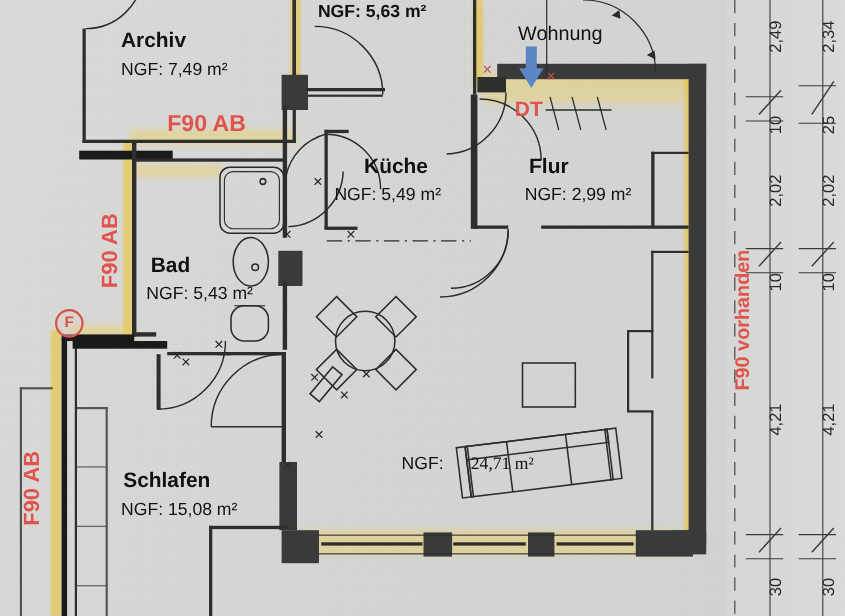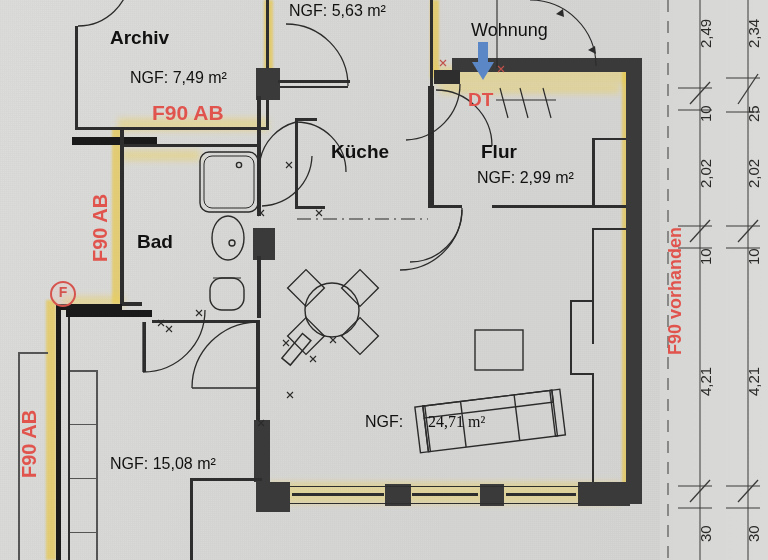--- a/index.html
+++ b/index.html
@@ -268,31 +268,34 @@
       <line x1="738" y1="242" x2="758" y2="220" stroke-width="1.3"></line>
       <line x1="738" y1="502" x2="758" y2="480" stroke-width="1.3"></line>
     </g>
 
     <g stroke="#555" stroke-width="1.2" stroke-dasharray="12 9">
       <line x1="668" y1="0" x2="668" y2="560"></line>
     </g>
   </svg>
 
   <div class="rname" style="left:110px;top:27px;font-size:19px;">Archiv</div>
-  <div class="rarea" style="left:110px;top:69px;font-size:16px;margin-left:20px;">NGF: 7,49 m²</div>
-
-  <div class="rarea" style="left:289px;top:2px;font-size:16px;">NGF: 5,63 m²</div>
+  <div class="rarea" style="left:110px;top:55px;font-size:16px;">NGF: 7,49 m²</div>
+
+  <div class="rarea" style="left:289px;top:2px;font-size:16px;font-weight:bold;">NGF: 5,63 m²</div>
 
   <div class="rname" style="left:307px;top:141px;font-size:19px;margin-left:24px;">Küche</div>
+  <div class="rarea" style="left:304px;top:169px;font-size:16px;">NGF: 5,49 m²</div>
 
   <div class="rname" style="left:481px;top:141px;font-size:19px;">Flur</div>
   <div class="rarea" style="left:477px;top:169px;font-size:16px;">NGF: 2,99 m²</div>
 
   <div class="rname" style="left:137px;top:231px;font-size:19px;">Bad</div>
-
+  <div class="rarea" style="left:133px;top:259px;font-size:16px;">NGF: 5,43 m²</div>
+
+  <div class="rname" style="left:112px;top:427px;font-size:19px;">Schlafen</div>
   <div class="rarea" style="left:110px;top:455px;font-size:16px;">NGF: 15,08 m²</div>
 
   <div class="rarea" style="left:365px;top:413px;font-size:16px;">NGF:</div>
   <div class="rarea" style="left:428px;top:413px;font-size:16px;font-family:Liberation Serif, serif;">24,71 m²</div>
 
   <div class="red" style="left:152px;top:101px;font-size:21px;">F90 AB</div>
 
   <div class="red rot90" style="left:89px;top:262px;font-size:20px;">F90 AB</div>
 
   <div class="red rot90" style="left:18px;top:478px;font-size:20px;">F90 AB</div>

